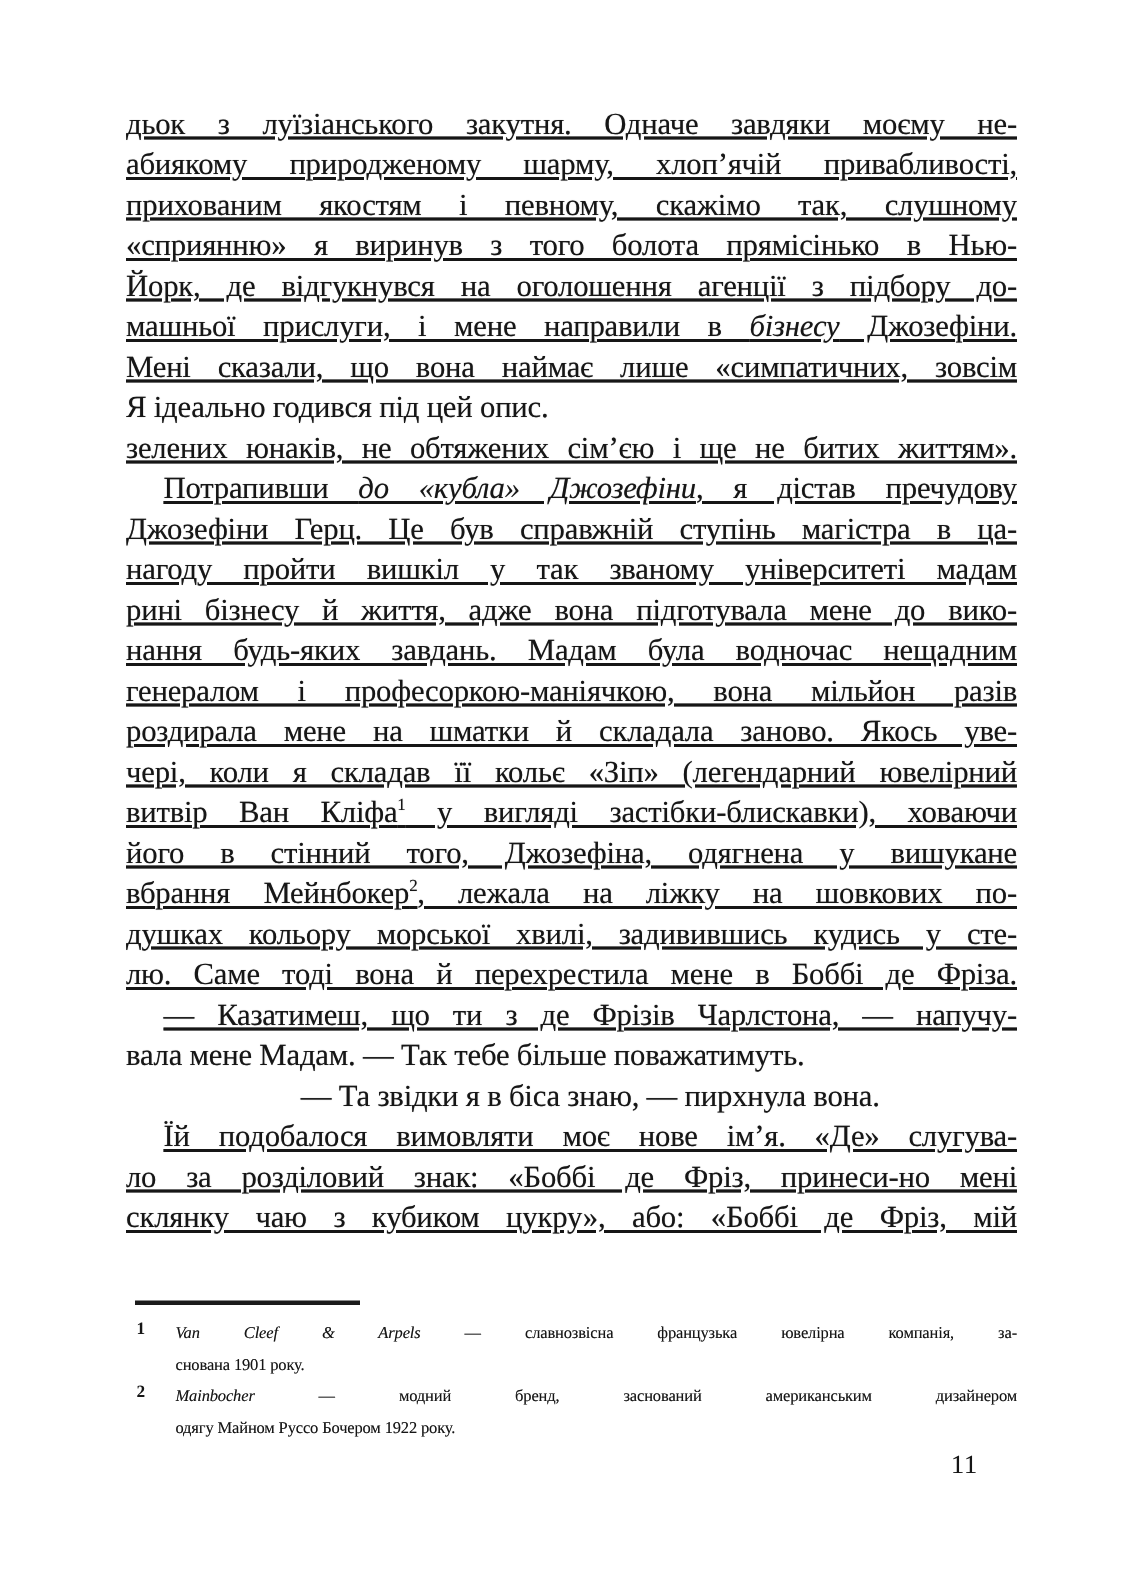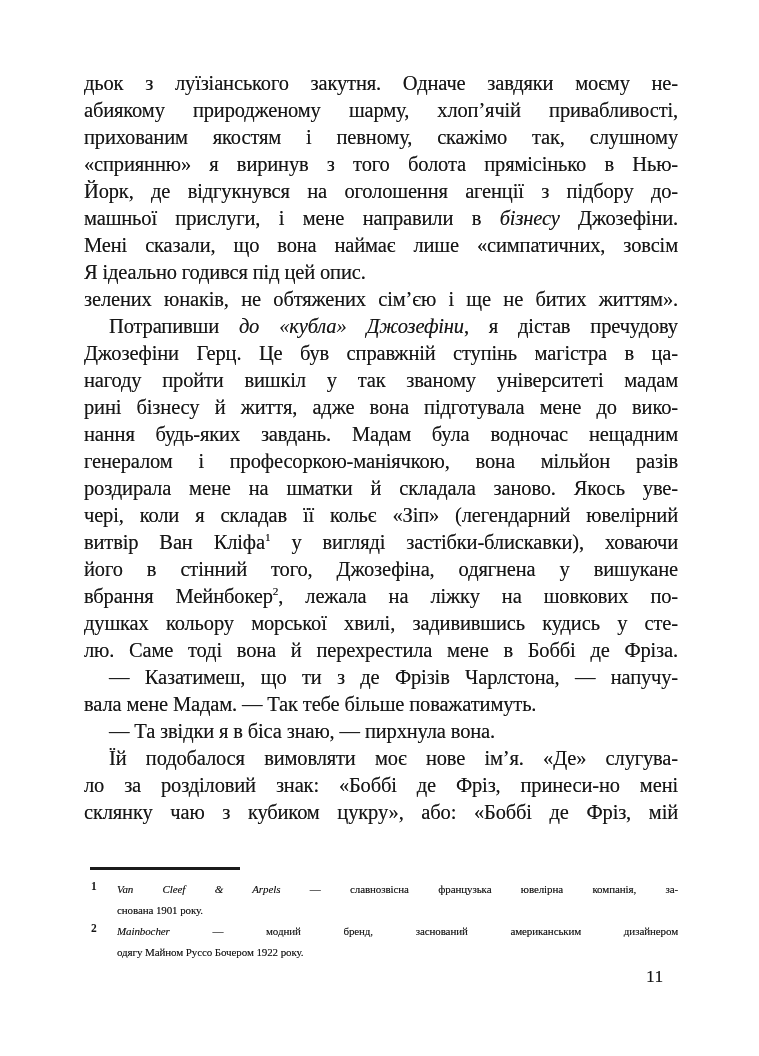--- a/index.html
+++ b/index.html
@@ -24,22 +24,23 @@
     height: 27px;
     overflow: hidden;
     white-space: normal;
     letter-spacing: -0.15px;
     text-align: left;
     text-shadow: 0 0 0.5px rgba(20,20,20,0.55);
   }
   .line.just {
     text-align: justify;
     text-align-last: justify;
+    text-decoration: underline;
   }
-  .line.indent { text-indent: 25px; }
+  .line.indent { text-indent: 25px; text-align: center; }
   .line i, .fn-line i { font-style: italic; }
   sup {
     font-size: 0.55em;
     vertical-align: super;
     line-height: 0;
   }
   .footnote-rule {
     position: absolute;
     left: 90px;
     top: 867px;
@@ -77,21 +78,20 @@
     text-align: justify;
     text-align-last: justify;
   }
   .page-number {
     position: absolute;
     left: 634px;
     top: 966px;
     font-size: 17.5px;
     letter-spacing: 0.5px;
     text-shadow: 0 0 0.4px rgba(20,20,20,0.5);
-    margin-left: 12px;
   }
 </style>
 </head>
 <body>
 
 <div class="page" style="background: rgb(255, 255, 255); color: rgb(22, 22, 22);">
   <div class="body-text">
       <div>
         <div class="line just">дьок з луїзіанського закутня. Одначе завдяки моєму не-</div>
         <div class="line just">абиякому природженому шарму, хлоп’ячій привабливості,</div>

